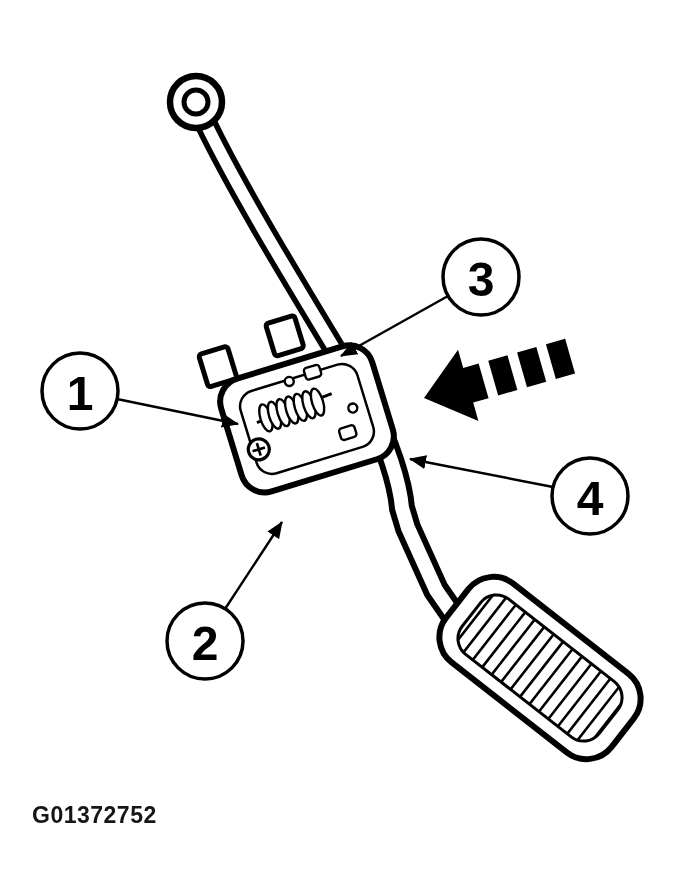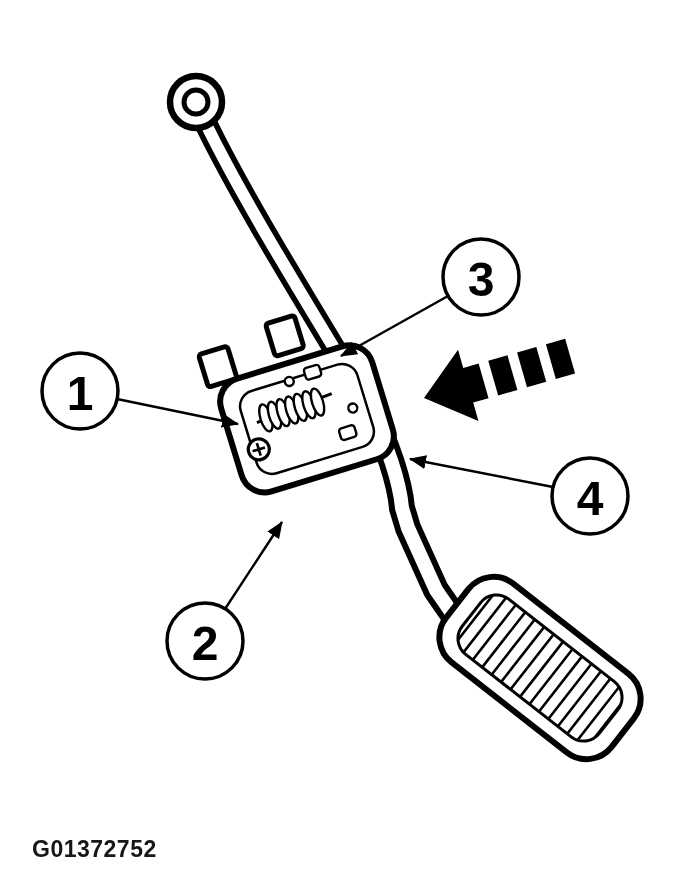--- a/index.html
+++ b/index.html
@@ -37,21 +37,21 @@
   .callout-num {
     font-family: "Liberation Sans", sans-serif;
     font-size: 48px;
     font-weight: bold;
     fill: #000000;
     text-anchor: middle;
   }
   .figure-id {
     position: absolute;
     left: 32px;
-    top: 836px;
+    top: 802px;
     font-family: "Liberation Sans", sans-serif;
     font-size: 23px;
     font-weight: bold;
     letter-spacing: 0.5px;
     color: #161616;
   }
 </style>
 </head>
 <body>
 

